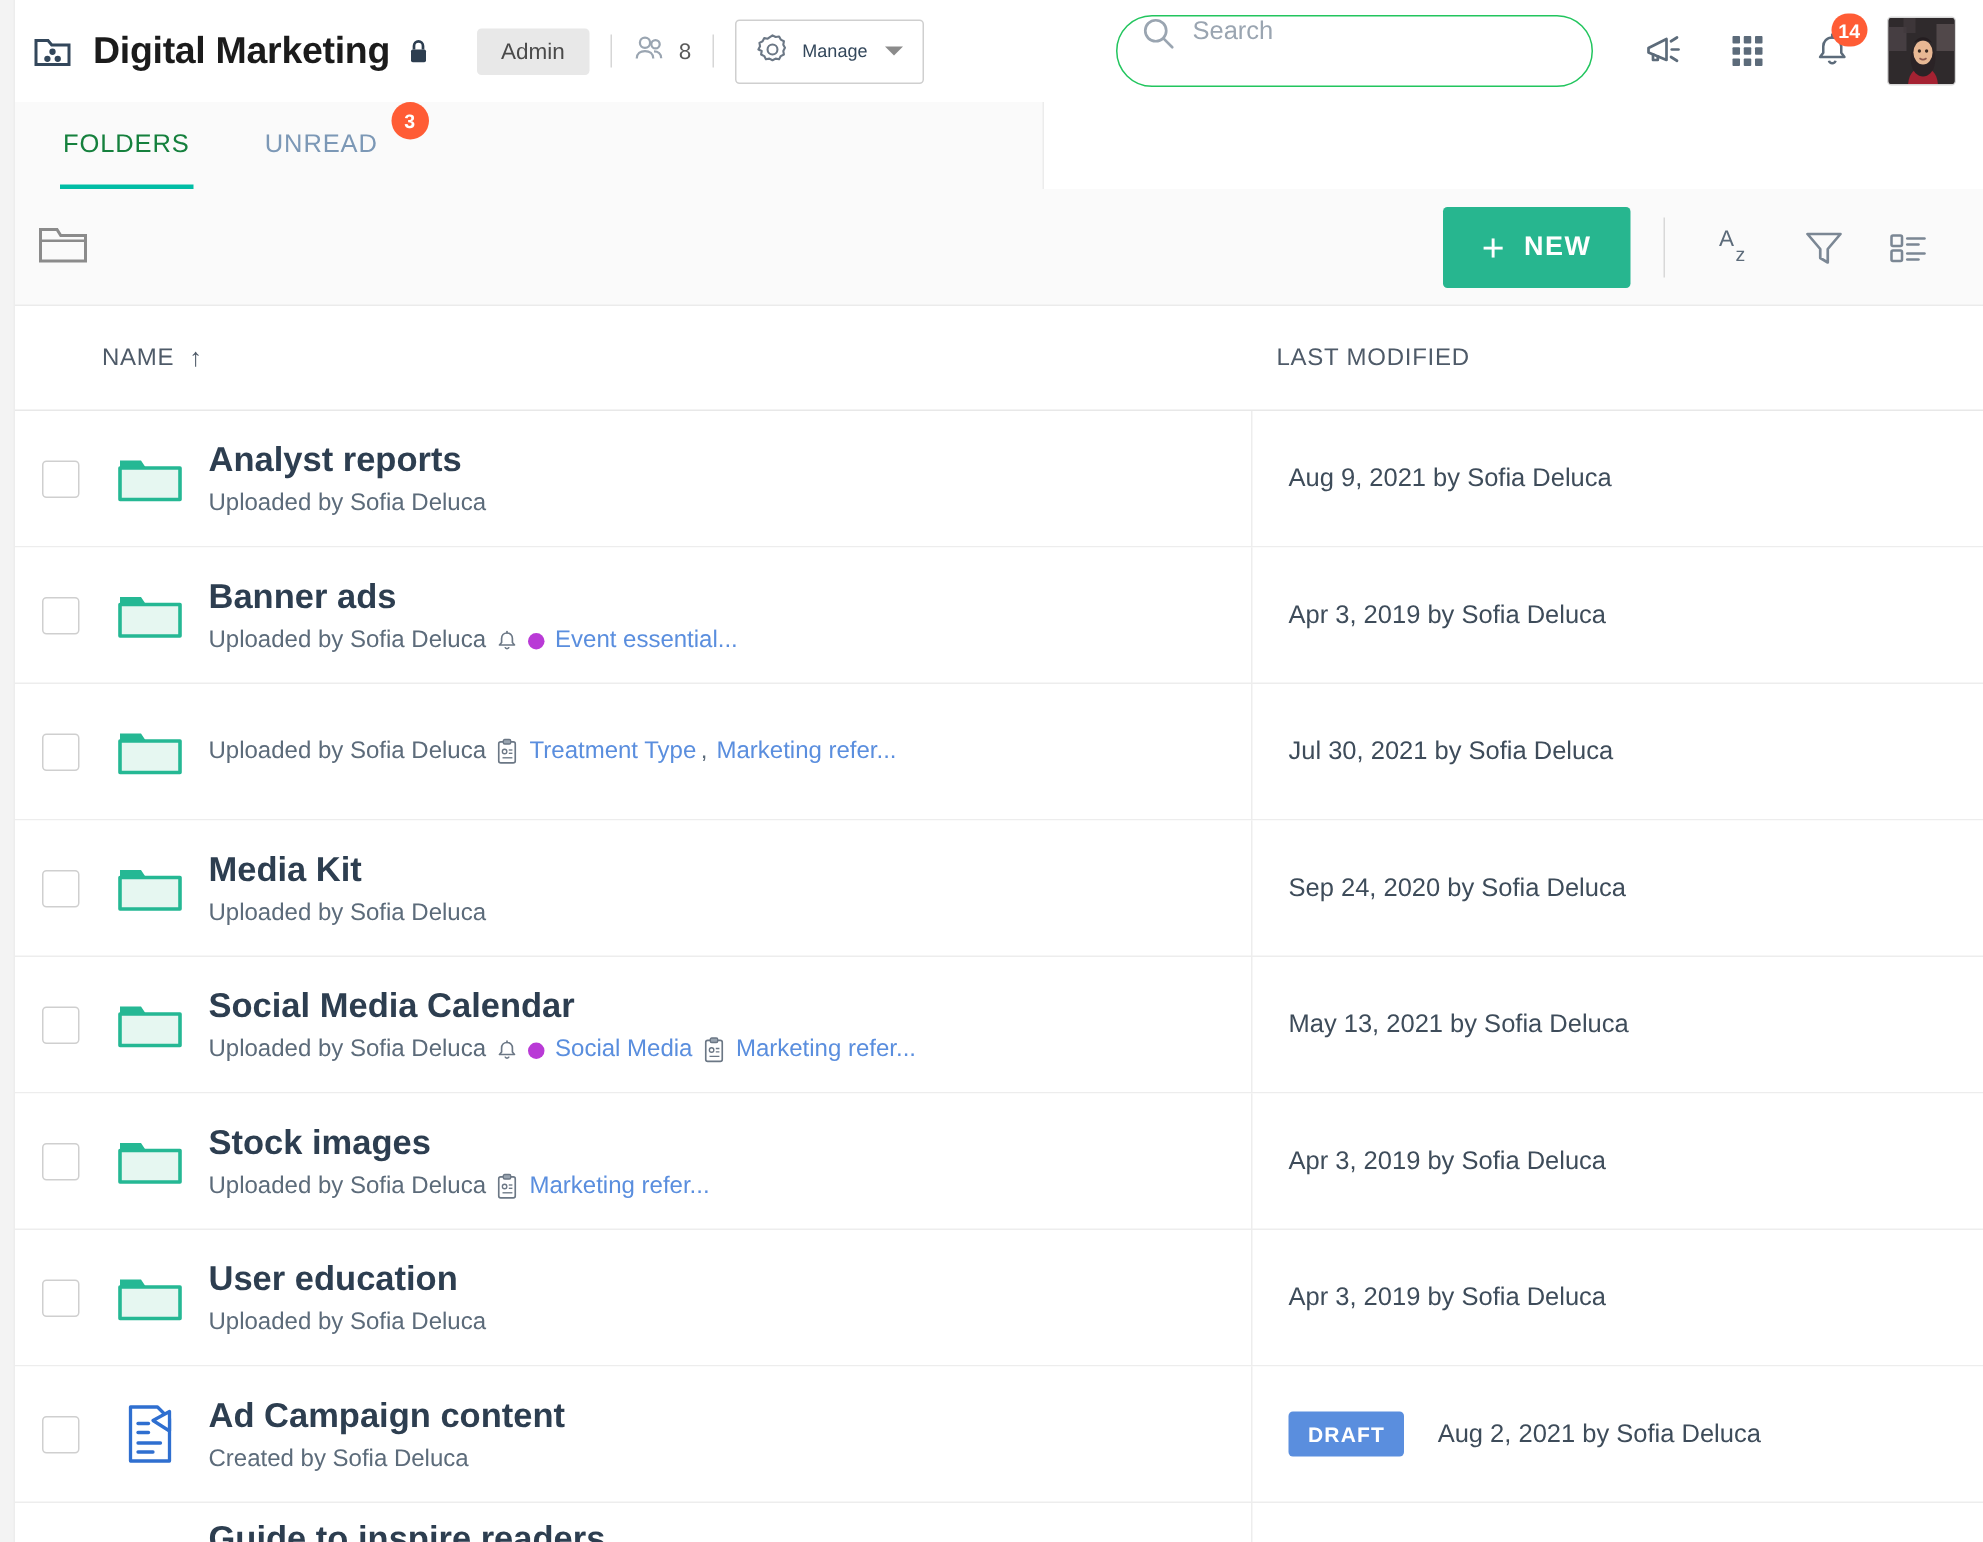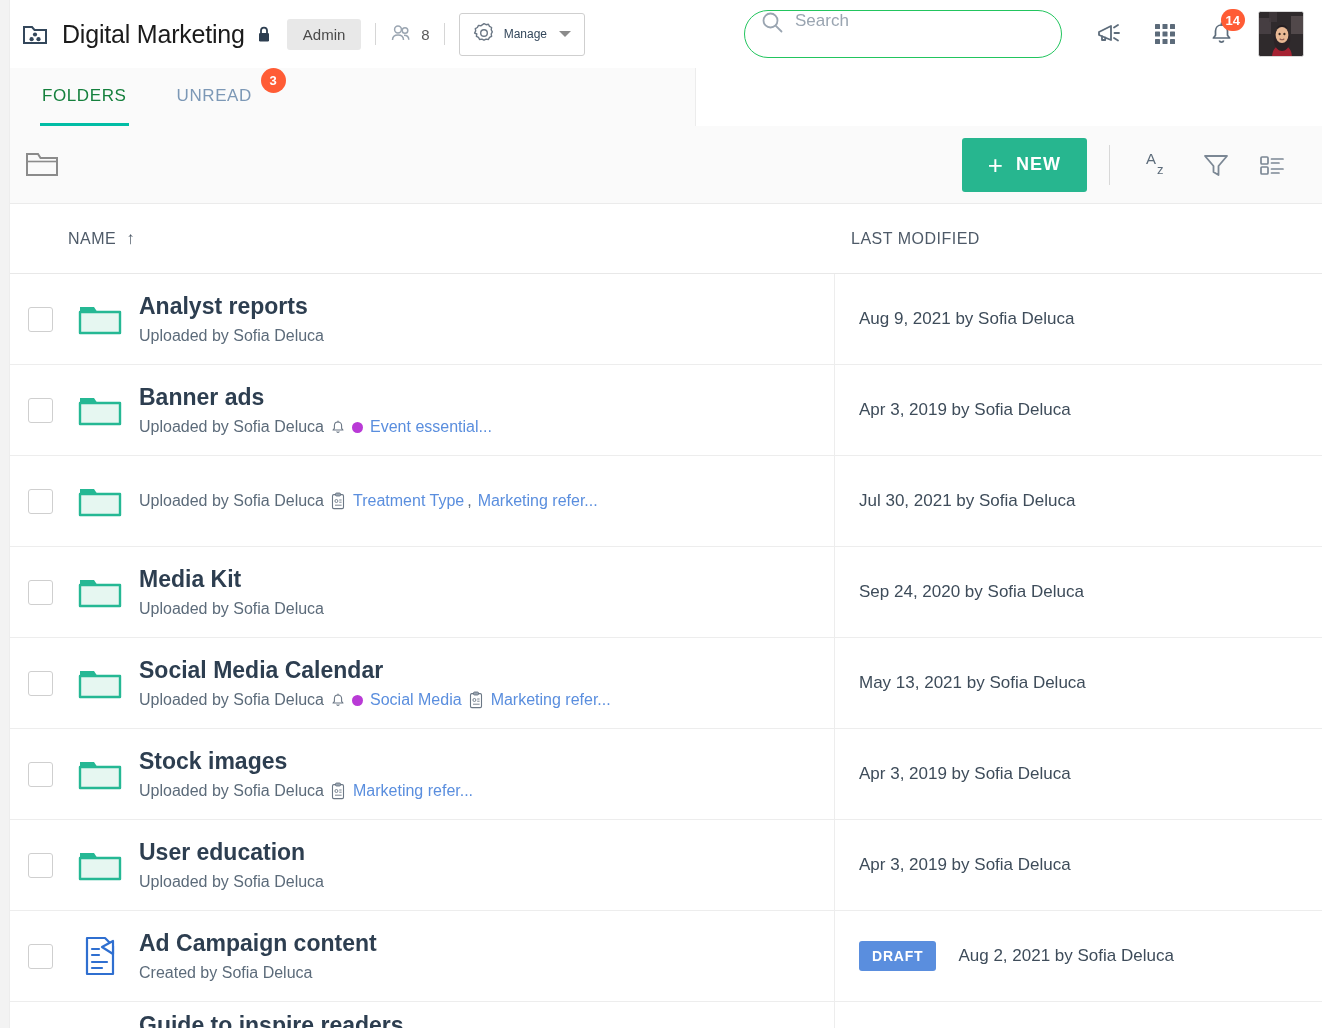--- a/index.html
+++ b/index.html
@@ -19,26 +19,26 @@
   }
 
   
   .header {
     position: absolute; left: 0; top: 0; width: 1322px; height: 68px;
     background: #ffffff; display: flex; align-items: center;
   }
   .header-left { display: flex; align-items: center; padding-left: 22px; }
   .title-icon { width: 26px; height: 26px; margin-right: 14px; }
   .space-title {
-    font-size: 25px; font-weight: normal; color: #1b1b1b; letter-spacing: -0.2px;
+    font-size: 25px; font-weight: bold; color: #1b1b1b; letter-spacing: -0.2px;
     white-space: nowrap;
   }
   .lock-icon { margin-left: 12px; width: 14px; height: 17px; display:block; }
   .admin-chip {
-    margin-left: 16px; background: #e8e8e8; color: #4a4a4a;
+    margin-left: 32px; background: #e8e8e8; color: #4a4a4a;
     font-size: 15px; padding: 7px 16px; border-radius: 3px; white-space: nowrap;
   }
   .divider-v { width: 1px; height: 22px; background: #d6d6d6; margin: 0 14px; }
   .members { display: flex; align-items: center; gap: 7px; color: #5a5a5a; font-size: 15px; }
   .manage-btn {
     display: flex; align-items: center; gap: 9px;
     border: 1px solid #cfcfcf; border-radius: 3px;
     padding: 8px 13px; font-size: 12px; color: #33475b; background: #fff;
     cursor: pointer; white-space: nowrap;
   }

